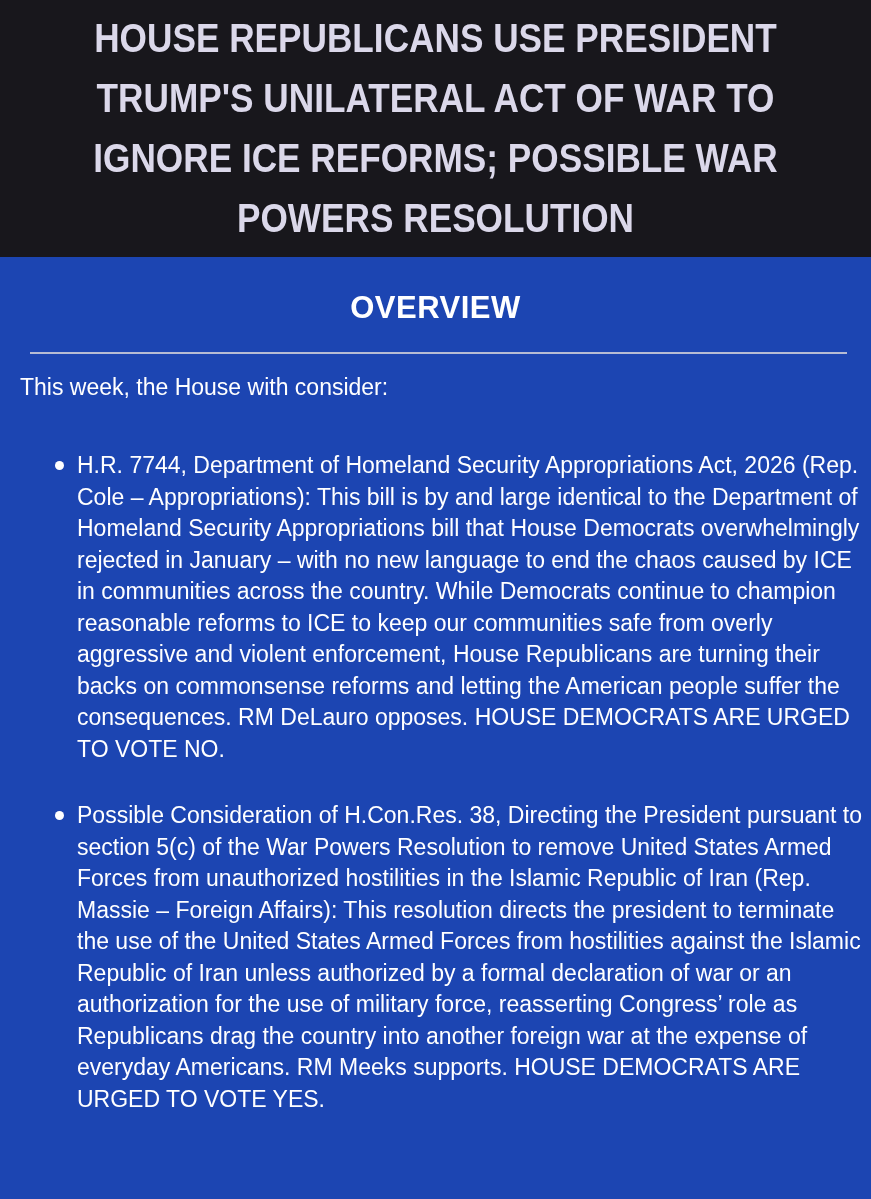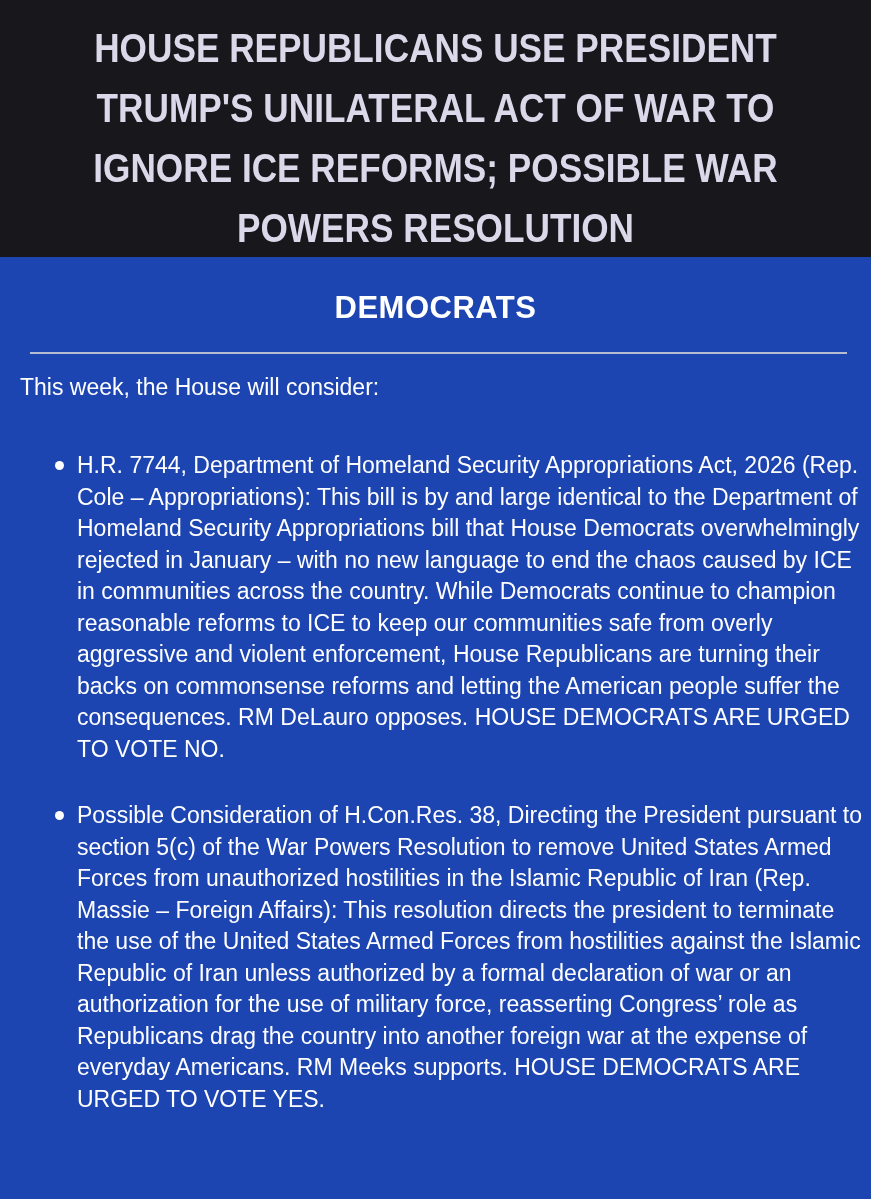--- a/index.html
+++ b/index.html
@@ -20,21 +20,21 @@
     background: var(--page-bg);
     font-family: "Liberation Sans", sans-serif;
     overflow: hidden;
   }
 
   
   .report-header {
     width: 871px;
     height: 257px;
     background: var(--header-bg);
-    padding-top: 18px;
+    padding-top: 8px;
     text-align: center;
   }
   .page-title {
     margin: 0;
     padding: 0;
   }
   .title-line {
     display: block;
     white-space: nowrap;
     font-weight: bold;
@@ -99,23 +99,23 @@
 <header class="report-header">
   <h1 class="page-title">
     <span class="title-line">HOUSE REPUBLICANS USE PRESIDENT</span>
     <span class="title-line">TRUMP'S UNILATERAL ACT OF WAR TO</span>
     <span class="title-line">IGNORE ICE REFORMS; POSSIBLE WAR</span>
     <span class="title-line">POWERS RESOLUTION</span>
   </h1>
 </header>
 
 <section class="overview-section">
-  <h2 class="overview-heading">DEMOCRATS</h2>
+  <h2 class="overview-heading">OVERVIEW</h2>
   <div class="section-divider"></div>
-  <p class="intro-text">This week, the House will consider:</p>
+  <p class="intro-text">This week, the House with consider:</p>
 
   <ul class="bill-list">
     <li class="bill-item">
       <span class="bullet-dot"></span>
       <span class="seg-bold">H.R. 7744, Department of Homeland Security Appropriations Act, 2026 (Rep. Cole – Appropriations): </span><span>This bill is by and large identical to the Department of Homeland Security Appropriations bill that House Democrats overwhelmingly rejected in January – with no new language to end the chaos caused by ICE in communities across the country. While Democrats continue to champion reasonable reforms to ICE to keep our communities safe from overly aggressive and violent enforcement, House Republicans are turning their backs on commonsense reforms and letting the American people suffer the consequences. RM DeLauro opposes. </span><span class="seg-bold">HOUSE DEMOCRATS ARE URGED TO VOTE NO.</span>
     </li>
     <li class="bill-item">
       <span class="bullet-dot"></span>
       <span class="seg-bold">Possible Consideration of H.Con.Res. 38, Directing the President pursuant to section 5(c) of the War Powers Resolution to remove United States Armed Forces from unauthorized hostilities in the Islamic Republic of Iran (Rep. Massie – Foreign Affairs): </span><span>This resolution directs the president to terminate the use of the United States Armed Forces from hostilities against the Islamic Republic of Iran unless authorized by a formal declaration of war or an authorization for the use of military force, reasserting Congress’ role as Republicans drag the country into another foreign war at the expense of everyday Americans. RM Meeks supports. </span><span class="seg-bold">HOUSE DEMOCRATS ARE URGED TO VOTE YES.</span>
     </li>

